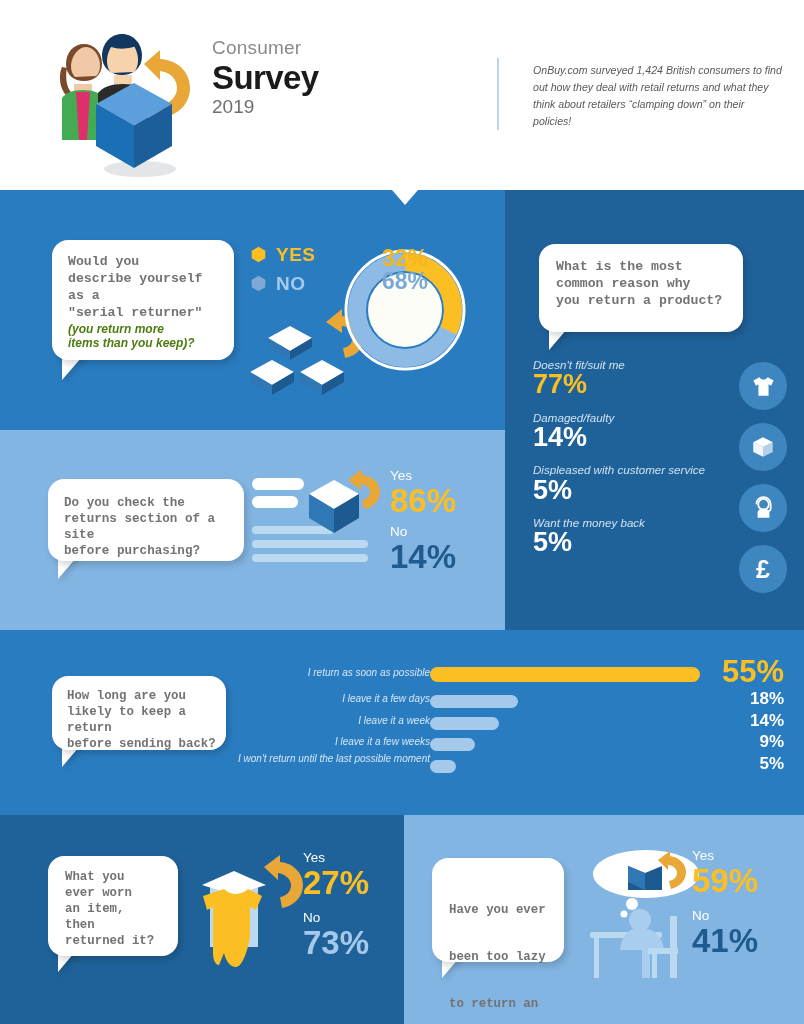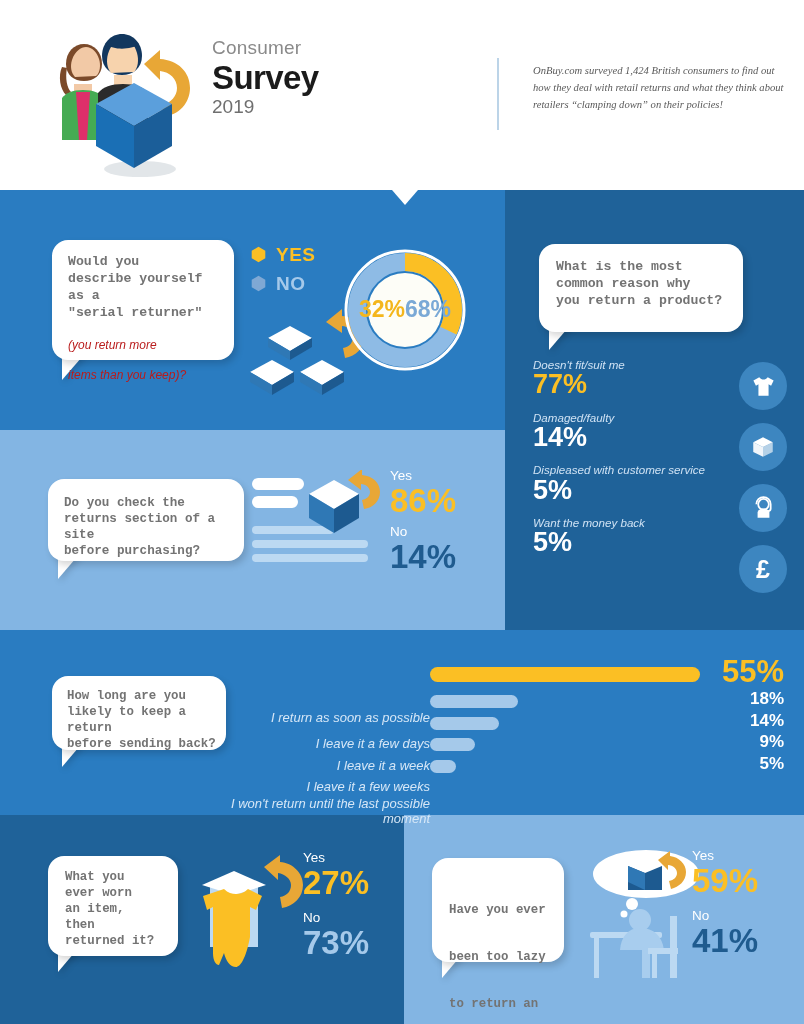--- a/index.html
+++ b/index.html
@@ -12,39 +12,39 @@
 
   
   .header { position:absolute; left:0; top:0; width:804px; height:190px; background:#ffffff; }
   .hero-art { position:absolute; left:22px; top:18px; width:180px; height:162px; }
   .title-wrap { position:absolute; left:212px; top:38px; }
   .t-consumer { font-size:19px; color:#8a8a8a; font-weight:400; letter-spacing:.2px; line-height:1.1; }
   .t-main { font-size:33px; font-weight:bold; color:#1b1b1b; line-height:1.02; letter-spacing:-.6px; margin-top:2px; }
   .t-year { font-size:19px; color:#6f6f6f; margin-top:1px; }
   .hdr-divider { position:absolute; left:497px; top:58px; width:2px; height:72px; background:#bcd4e8; }
   .hdr-blurb { position:absolute; left:533px; top:62px; width:252px;
-    font-size:10.6px; line-height:1.62; color:#595959; font-style:italic;font-family:Liberation Serif, serif; }
+    font-size:10.6px; line-height:1.62; color:#595959; font-style:italic; }
 
   
   .band { position:absolute; }
   .b-r1l { left:0;   top:190px; width:505px; height:240px; background:#2a7cc1; }
   .b-r1r { left:505px; top:190px; width:299px; height:440px; background:#1f6299; }
   .b-r2l { left:0;   top:430px; width:505px; height:200px; background:#83b5e3; }
   .b-r3  { left:0;   top:630px; width:804px; height:185px; background:#2a7cc1; }
   .b-r4l { left:0;   top:815px; width:404px; height:209px; background:#1f6299; }
   .b-r4r { left:404px; top:815px; width:400px; height:209px; background:#83b5e3; }
   .notch { position:absolute; left:392px; top:190px; width:0; height:0;
     border-left:13px solid transparent; border-right:13px solid transparent;
     border-top:15px solid #ffffff; z-index:5; }
 
   
   .bubble { position:absolute; background:#ffffff; border-radius:16px;
     box-shadow:3px 4px 7px rgba(0,0,0,.16); }
   .bubble .btxt { color:#737373; font-weight:bold; line-height:1.28;font-family:Liberation Mono, monospace; }
-  .bubble .bsub { color:#b91c1c; font-weight:normal; font-style:italic;margin-top:16px; }
+  .bubble .bsub { color:#4d7c0f; font-weight:bold; font-style:italic; }
   .tail { position:absolute; width:0; height:0; }
 
   
   .bub1 { left:52px; top:240px; width:182px; height:120px; padding:14px 14px 0 16px; }
   .bub1 .btxt { font-size:13.2px; }
   .bub1 .bsub { font-size:12px; }
   .tail1 { left:62px; top:350px;
     border-left:0 solid transparent; border-right:26px solid transparent;
     border-top:30px solid #ffffff; filter:drop-shadow(2px 3px 3px rgba(0,0,0,.14)); }
 
@@ -87,21 +87,21 @@
   .legend { position:absolute; left:250px; top:240px; }
   .lg-row { display:flex; align-items:center; height:29px; }
   .hexd { width:17px; height:17px; margin-right:9px; }
   .lg-lab { font-size:19px; font-weight:bold; letter-spacing:.5px; }
   .lg-yes { color:#fbbf24; }
   .lg-no  { color:#a5c9ea; }
 
   
   .donut-wrap { position:absolute; left:342px; top:247px; width:126px; height:126px; }
   .donut-lab { position:absolute; left:0; top:0; width:126px; height:126px;
-    display:flex; flex-direction:row; align-items:center; justify-content:center; }
+    display:flex; flex-direction:column; align-items:center; }
   .dl-yes { font-size:23px; font-weight:bold; color:#f4b61c; line-height:1.02; }
   .dl-no  { font-size:23px; font-weight:bold; color:#7aa9d6; line-height:1.02; }
 
   
   .reasons { position:absolute; left:533px; top:358px; width:225px; }
   .reason { margin-bottom:11px; }
   .r-lab { font-size:11.6px; font-style:italic; color:#cfe2f4; line-height:1.25; }
   .r-val { font-size:27px; font-weight:bold; line-height:1.08; margin-top:-2px; }
   .r-val.hl { color:#fbbf24; }
   .r-val.wh { color:#ffffff; }
@@ -115,21 +115,21 @@
   .s-lab { font-size:13.5px; color:#ffffff; line-height:1.15; }
   .s-val { font-size:33px; font-weight:bold; line-height:1.05; }
   .s-yellow { color:#fbbf24;text-align:center; }
   .s-dark { color:#1f5b8f; }
   .s-light { color:#a5c9ea; }
 
   
   .chart { position:absolute; left:254px; top:666px; width:530px; height:122px; }
   .c-row { position:relative; height:21.5px; }
   .c-lab { position:absolute; right:354px; top:1px; width:240px; text-align:right;
-    font-size:13px; font-style:italic; color:#d6e7f7; line-height:1.22;margin-top:43px; }
+    font-size:10px; font-style:italic; color:#d6e7f7; line-height:1.22; }
   .c-lab.two { top:-4px; }
   .c-track { position:absolute; left:176px; top:3px; height:13px; }
   .c-bar { height:13px; border-radius:7px; }
   .c-bar.hl { background:#fbbf24; height:15px; border-radius:8px; }
   .c-val { position:absolute; right:0; top:-3px; font-size:17px; font-weight:bold; color:#ffffff; }
   .c-val.hl { font-size:31px; color:#fbbf24; top:-12px; }
 
   
   .r4a-art { position:absolute; left:200px; top:855px; width:118px; height:125px; }
   .r4a-stats { position:absolute; left:303px; top:850px; }

